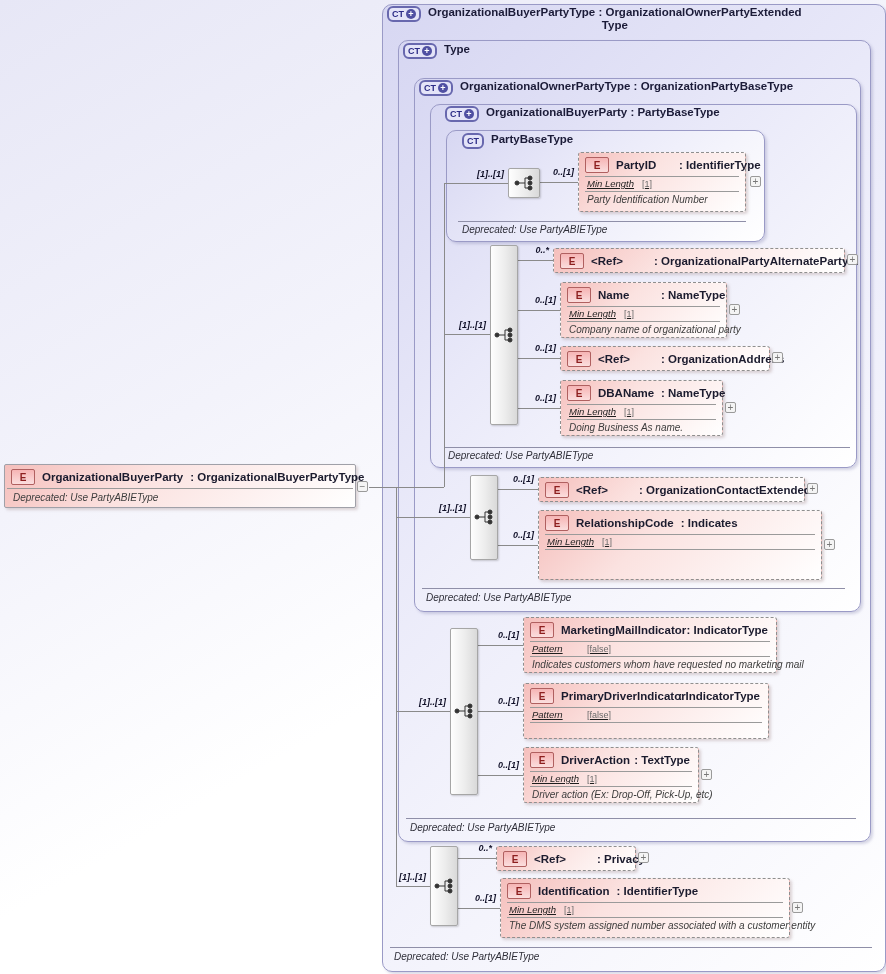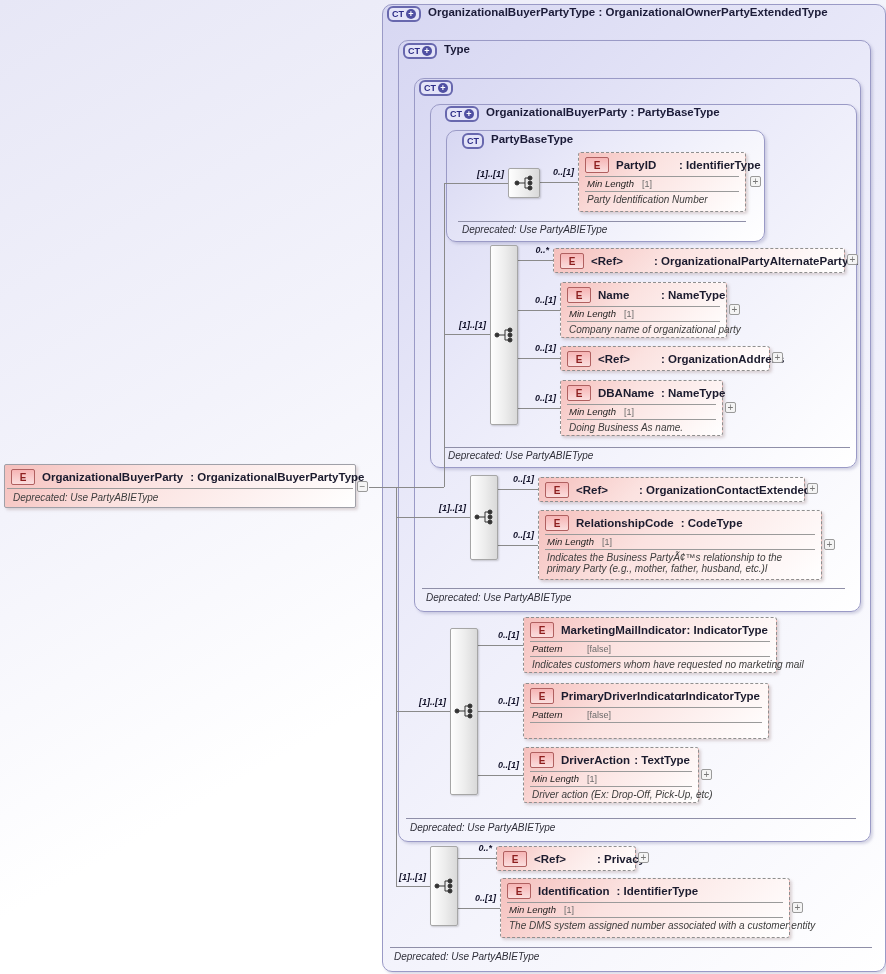--- a/index.html
+++ b/index.html
@@ -5,41 +5,41 @@
   html,body{margin:0;padding:0;}
   body{font-family:"Liberation Sans", sans-serif;}
   .canvas{position:relative;width:886px;height:974px;overflow:hidden;
           background:linear-gradient(150deg,#e7e7f6 0%,#f3f3fb 35%,#ffffff 62%);}
   
   .ct-box{position:absolute;border:1px solid #9a9ac6;border-radius:10px;
           background:linear-gradient(135deg,#d7d7f2 0%,#e9e9f9 38%,#ffffff 100%);
           box-shadow:2px 2px 3px rgba(110,110,160,.28);}
   .ct-title{position:absolute;display:flex;align-items:flex-start;gap:7px;
             font-weight:bold;font-size:11.5px;color:#1b1b38;}
-  .ct-title-lines{display:flex;flex-direction:row;line-height:13px;}
+  .ct-title-lines{display:flex;flex-direction:column;line-height:13px;}
   .ct-line2-center{text-align:center;}
   .ct-pill{display:flex;align-items:center;gap:2px;border:2px solid #6868ae;border-radius:6px;
            background:#e4e4f8;padding:0 3px;height:12px;font-size:9px;font-weight:bold;color:#2c2c86;flex:0 0 auto;}
   .ct-plus-circle{display:inline-flex;align-items:center;justify-content:center;width:10px;height:10px;
            border-radius:50%;background:#5050a2;color:#ffffff;font-size:9px;line-height:10px;}
   .dep-line{position:absolute;height:0;border-top:1px solid #8f8fa8;}
   .dep-text{position:absolute;font-style:italic;font-size:10px;color:#30303a;white-space:nowrap;}
   
   .el{position:absolute;border:1px dashed #8f8f8f;border-radius:3px;
       background:linear-gradient(135deg,#f5bfbc 0%,#fbe2e0 38%,#ffffff 100%);
       box-shadow:2px 2px 3px rgba(150,120,120,.30);box-sizing:border-box;}
   .el-solid{border-style:solid;border-color:#a0a0a8;border-radius:2px;}
   .el-header{display:flex;align-items:center;gap:7px;padding:4px 8px 3px 6px;
              font-weight:bold;font-size:11.5px;color:#1b1b2e;white-space:nowrap;}
   .el-name{min-width:56px;}
   .e-icon{display:inline-flex;align-items:center;justify-content:center;width:22px;height:14px;
           border:1px solid #b06060;border-radius:2px;color:#8d1f1f;font-size:10px;font-weight:bold;
           background:linear-gradient(180deg,#f6b4b4,#fbdede);flex:0 0 auto;}
   .el-facet{display:flex;margin:0 6px;padding:1px 2px;border-top:1px solid #9a9a9a;border-bottom:1px solid #9a9a9a;
-            font-size:9.5px;font-style:italic;color:#1e1e1e;line-height:12px;}
+            font-size:9.5px;font-style:italic;color:#1e1e1e;line-height:12px;text-decoration:underline;}
   .facet-label{min-width:55px;}
   .facet-value{color:#6a6a6a;font-style:normal;font-size:9px;}
   .el-desc{padding:2px 6px 2px 8px;font-size:10px;font-style:italic;color:#3d3d3d;line-height:11px;white-space:nowrap;}
   .el-desc.wrap{white-space:normal;}
   
   .hline{position:absolute;height:1px;background:#8a8a8a;}
   .vline{position:absolute;width:1px;background:#8a8a8a;}
   .bar{position:absolute;border:1px solid #a6a6a6;border-radius:2px;
        background:linear-gradient(90deg,#fefefe 0%,#ececec 55%,#d9d9d9 100%);
        box-shadow:1px 1px 2px rgba(0,0,0,.18);box-sizing:border-box;}
@@ -77,20 +77,23 @@
       </span>
     <span class="ct-title-lines">
         <span>Type</span>
       </span>
   </div>
   <div class="ct-title" style="left:419px;top:80px;width:430px">
     <span class="ct-pill">
         <span>CT</span>
         <span class="ct-plus-circle">+</span>
       </span>
+    <span class="ct-title-lines">
+        <span>OrganizationalOwnerPartyType : OrganizationPartyBaseType</span>
+      </span>
   </div>
   <div class="ct-title" style="left:445px;top:106px;width:400px">
     <span class="ct-pill">
         <span>CT</span>
         <span class="ct-plus-circle">+</span>
       </span>
     <span class="ct-title-lines">
         <span>OrganizationalBuyerParty : PartyBaseType</span>
       </span>
   </div>
@@ -285,27 +288,26 @@
         <span>: OrganizationContactExtended</span>
       </div>
   </div>
   <div class="card-label" style="left:474px;top:474px">0..[1]</div>
   <div class="plus-btn" style="left:807px;top:483px">+</div>
 
   <div class="el" style="left:538px;top:510px;width:284px;height:70px">
     <div class="el-header">
         <span class="e-icon">E</span>
         <span class="el-name">RelationshipCode</span>
-        <span>: CodeType</span>
-      </div>
-    <div class="el-facet">
-        <span class="facet-label">Min Length</span>
-        <span class="facet-value">[1]</span>
-      </div>
-    <div class="el-desc wrap">Indicates the Business PartyÃ¢™s relationship to the primary Party (e.g., mother, father, husband, etc.)l</div>
+        <span>: Indicates</span>
+      </div>
+    <div class="el-facet">
+        <span class="facet-label">Min Length</span>
+        <span class="facet-value">[1]</span>
+      </div>
   </div>
   <div class="card-label" style="left:474px;top:530px">0..[1]</div>
   <div class="plus-btn" style="left:824px;top:539px">+</div>
 
   <div class="el" style="left:523px;top:617px;width:254px;height:56px">
     <div class="el-header">
         <span class="e-icon">E</span>
         <span class="el-name">MarketingMailIndicator</span>
         <span>: IndicatorType</span>
       </div>

